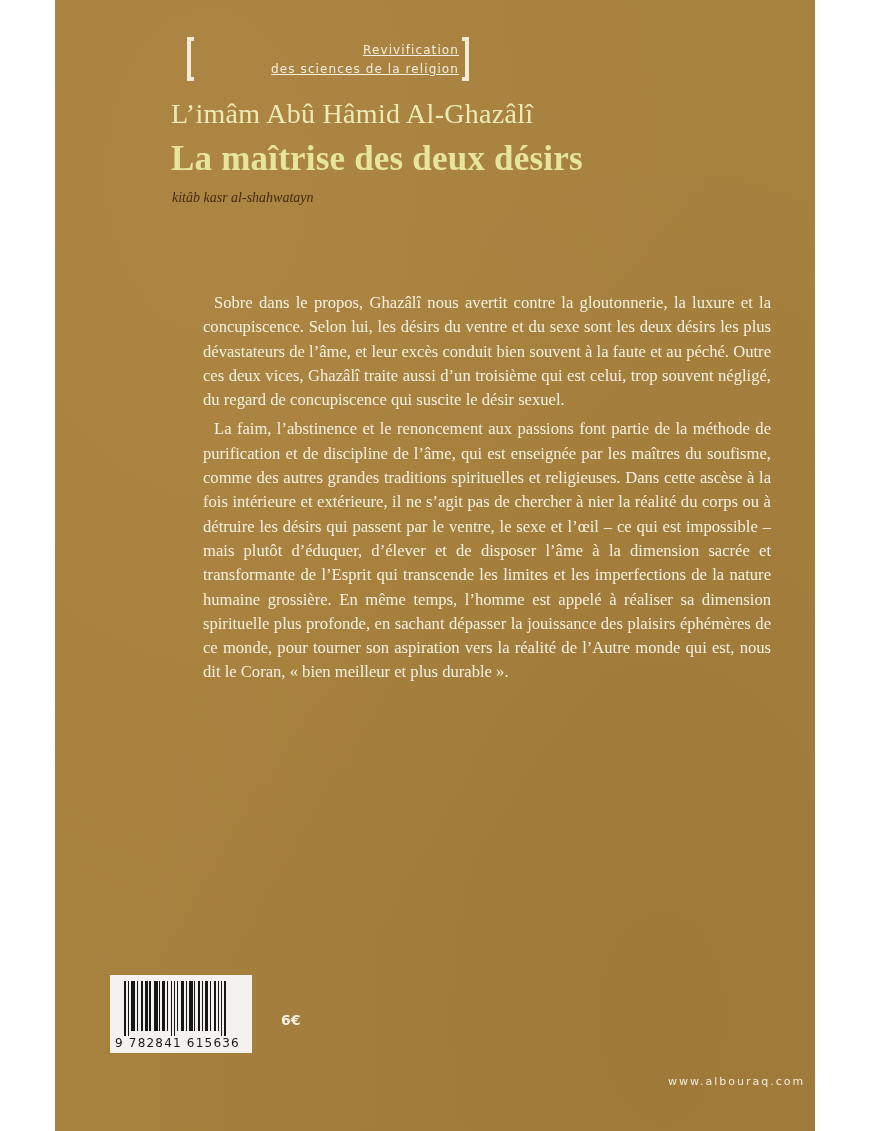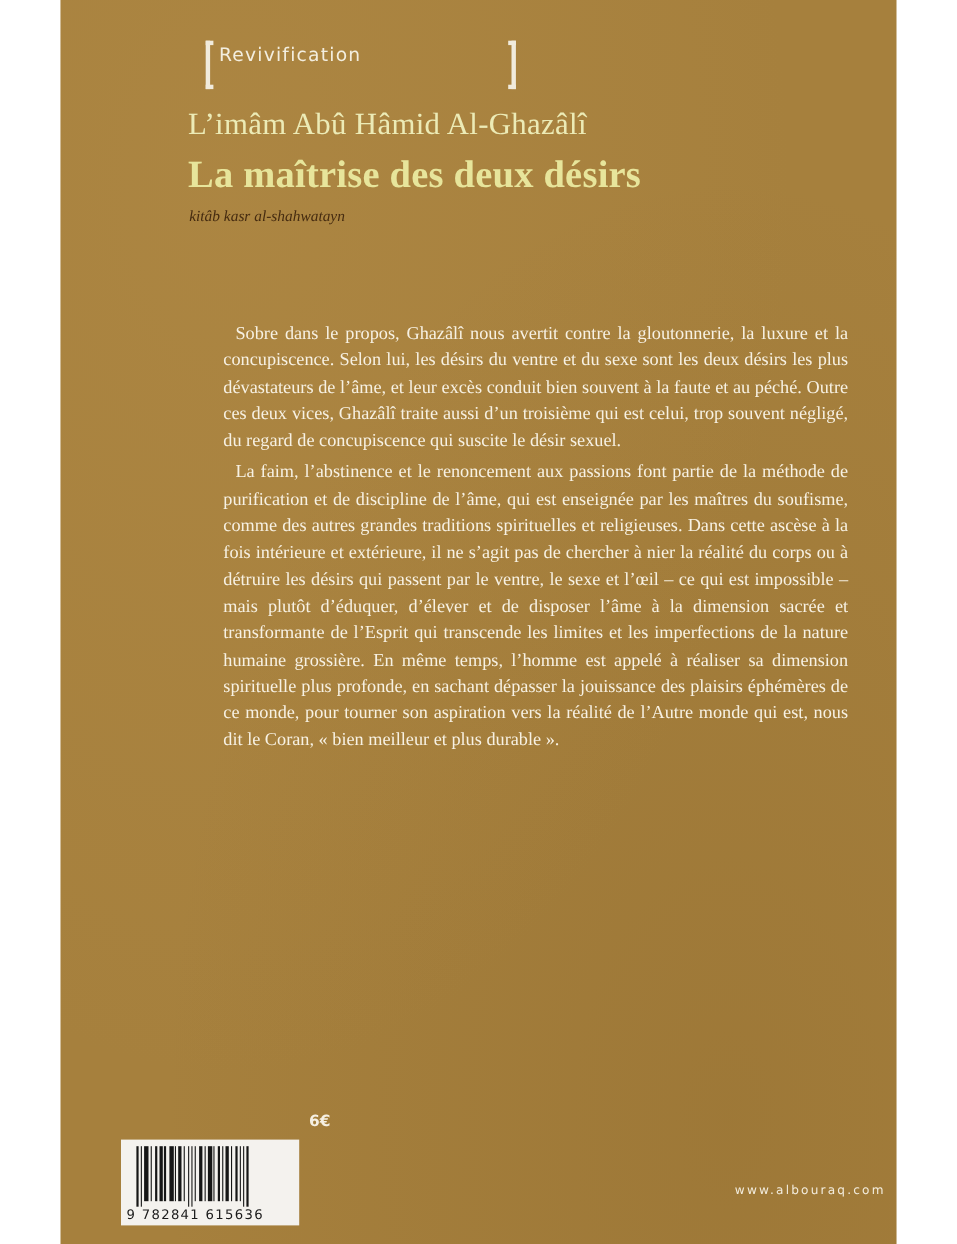--- a/index.html
+++ b/index.html
@@ -28,26 +28,27 @@
       top: 0;
       width: 7px; height: 44px;
       border: 4px solid #f1ebdc;
       box-sizing: border-box;
     }
     .bracket.left { left: 0; border-right: none; }
     .bracket.right { right: -2px; border-left: none; }
     .series-text {
       position: absolute;
       left: 12px; right: 8px; top: 4px;
-      text-align: left;
-      font-family: "DejaVu Sans", sans-serif;
-      font-size: 17px;
+      text-align: right;
+      font-family: "DejaVu Sans", sans-serif;
+      font-size: 12px;
       line-height: 19px;
       letter-spacing: 1.1px;
       color: #f3eedf;
+      text-decoration: underline;
     }
     .author {
       position: absolute;
       left: 116px; top: 98px;
       font-family: "Liberation Serif", serif;
       font-size: 28px;
       color: #ecebb6;
       letter-spacing: 0.3px;
     }
     .title {
@@ -84,22 +85,22 @@
       line-height: 24.3px;
       color: #f7f1e3;
       text-align: justify;
     }
     .body-text p {
       margin: 0 0 5px 0;
       text-indent: 11px;
     }
     .barcode-box {
       position: absolute;
-      left: 55px; top: 1036px;
-      width: 162px; height: 78px;
+      left: 55px; top: 975px;
+      width: 142px; height: 78px;
       background: #f4f2ee;
       box-sizing: border-box;
     }
     .bars {
       position: absolute;
       left: 14px; top: 6px;
       width: 140px; height: 52px;
       display: flex; align-items: flex-start;
     }
     .bar { height: 50px; background: #161616; }
@@ -134,20 +135,21 @@
   </style>
 </head>
 <body>
 
 <div class="cover">
 
   <div class="series">
     <div class="bracket left"></div>
     <div class="series-text">
       <div>Revivification</div>
+      <div>des sciences de la religion</div>
     </div>
     <div class="bracket right"></div>
   </div>
 
   <div class="author">L’imâm Abû Hâmid Al-Ghazâlî</div>
   <div class="title">La maîtrise des deux désirs</div>
   <div class="subtitle">kitâb kasr al-shahwatayn</div>
 
   <div class="body-text">
     <p>Sobre dans le propos, Ghazâlî nous avertit contre la gloutonnerie, la luxure et la concupiscence. Selon lui, les désirs du ventre et du sexe sont les deux désirs les plus dévastateurs de l’âme, et leur excès conduit bien souvent à la faute et au péché. Outre ces deux vices, Ghazâlî traite aussi d’un troisième qui est celui, trop souvent négligé, du regard de concupiscence qui suscite le désir sexuel.</p>

